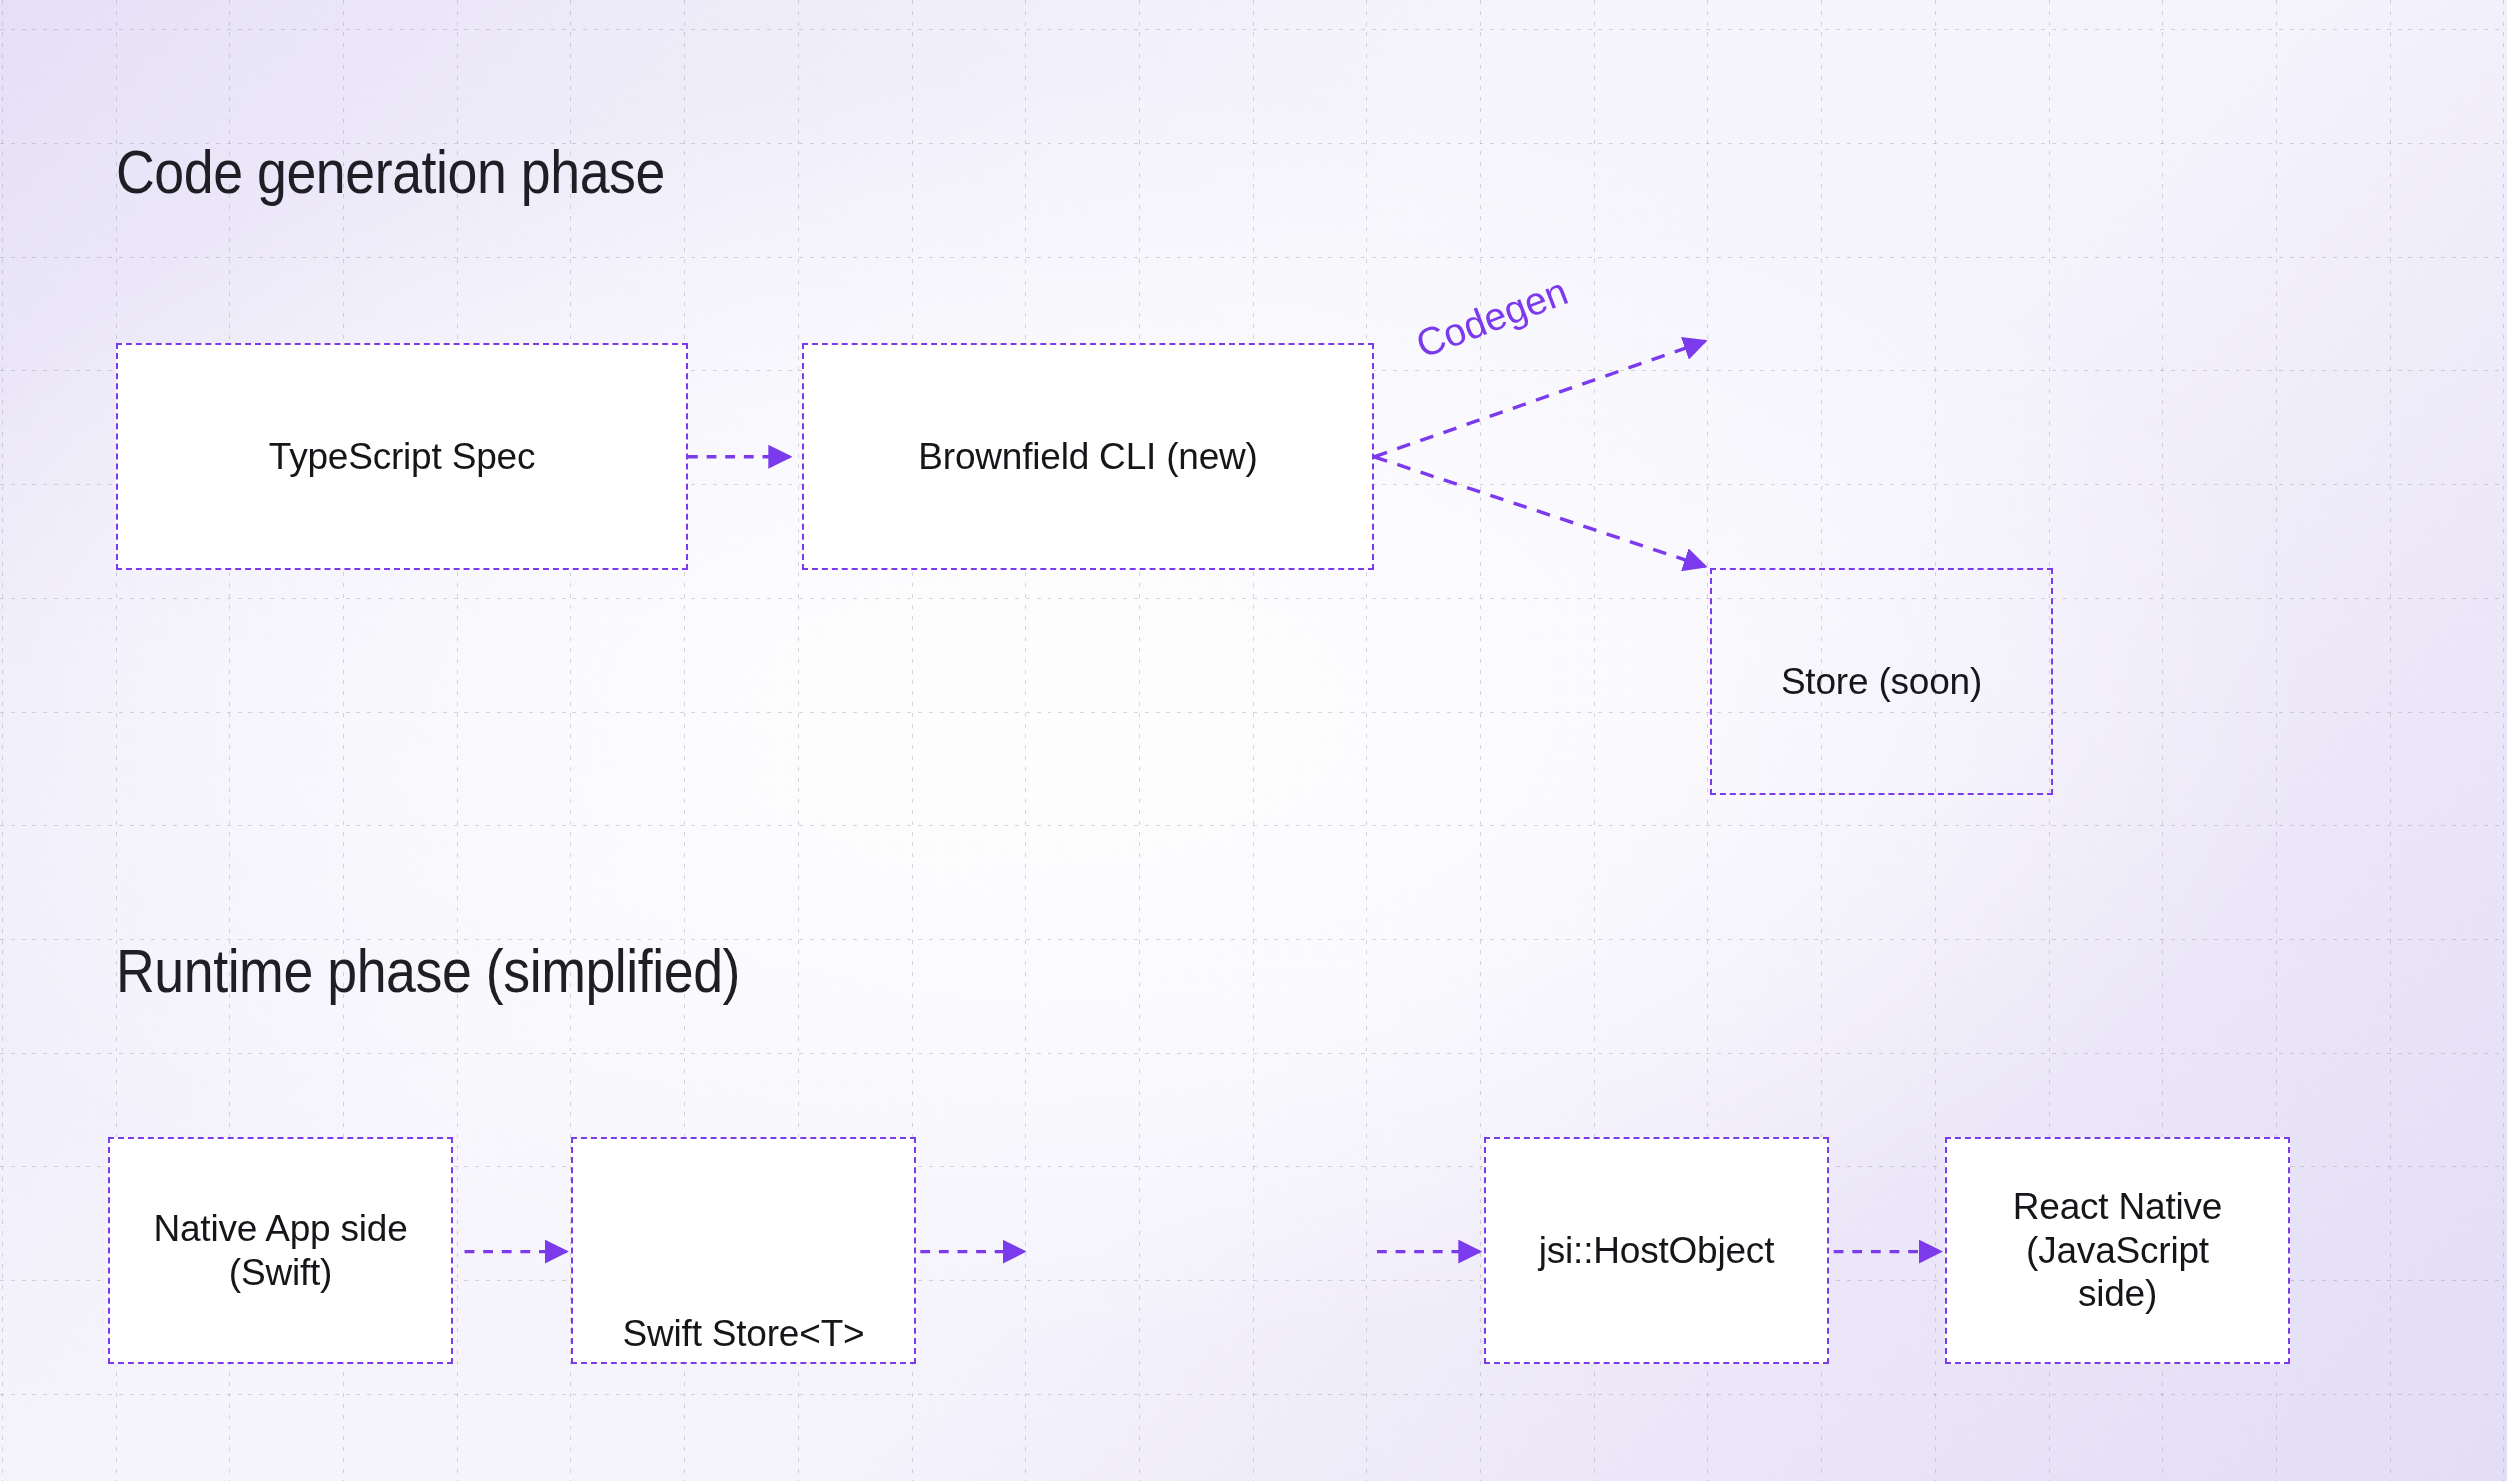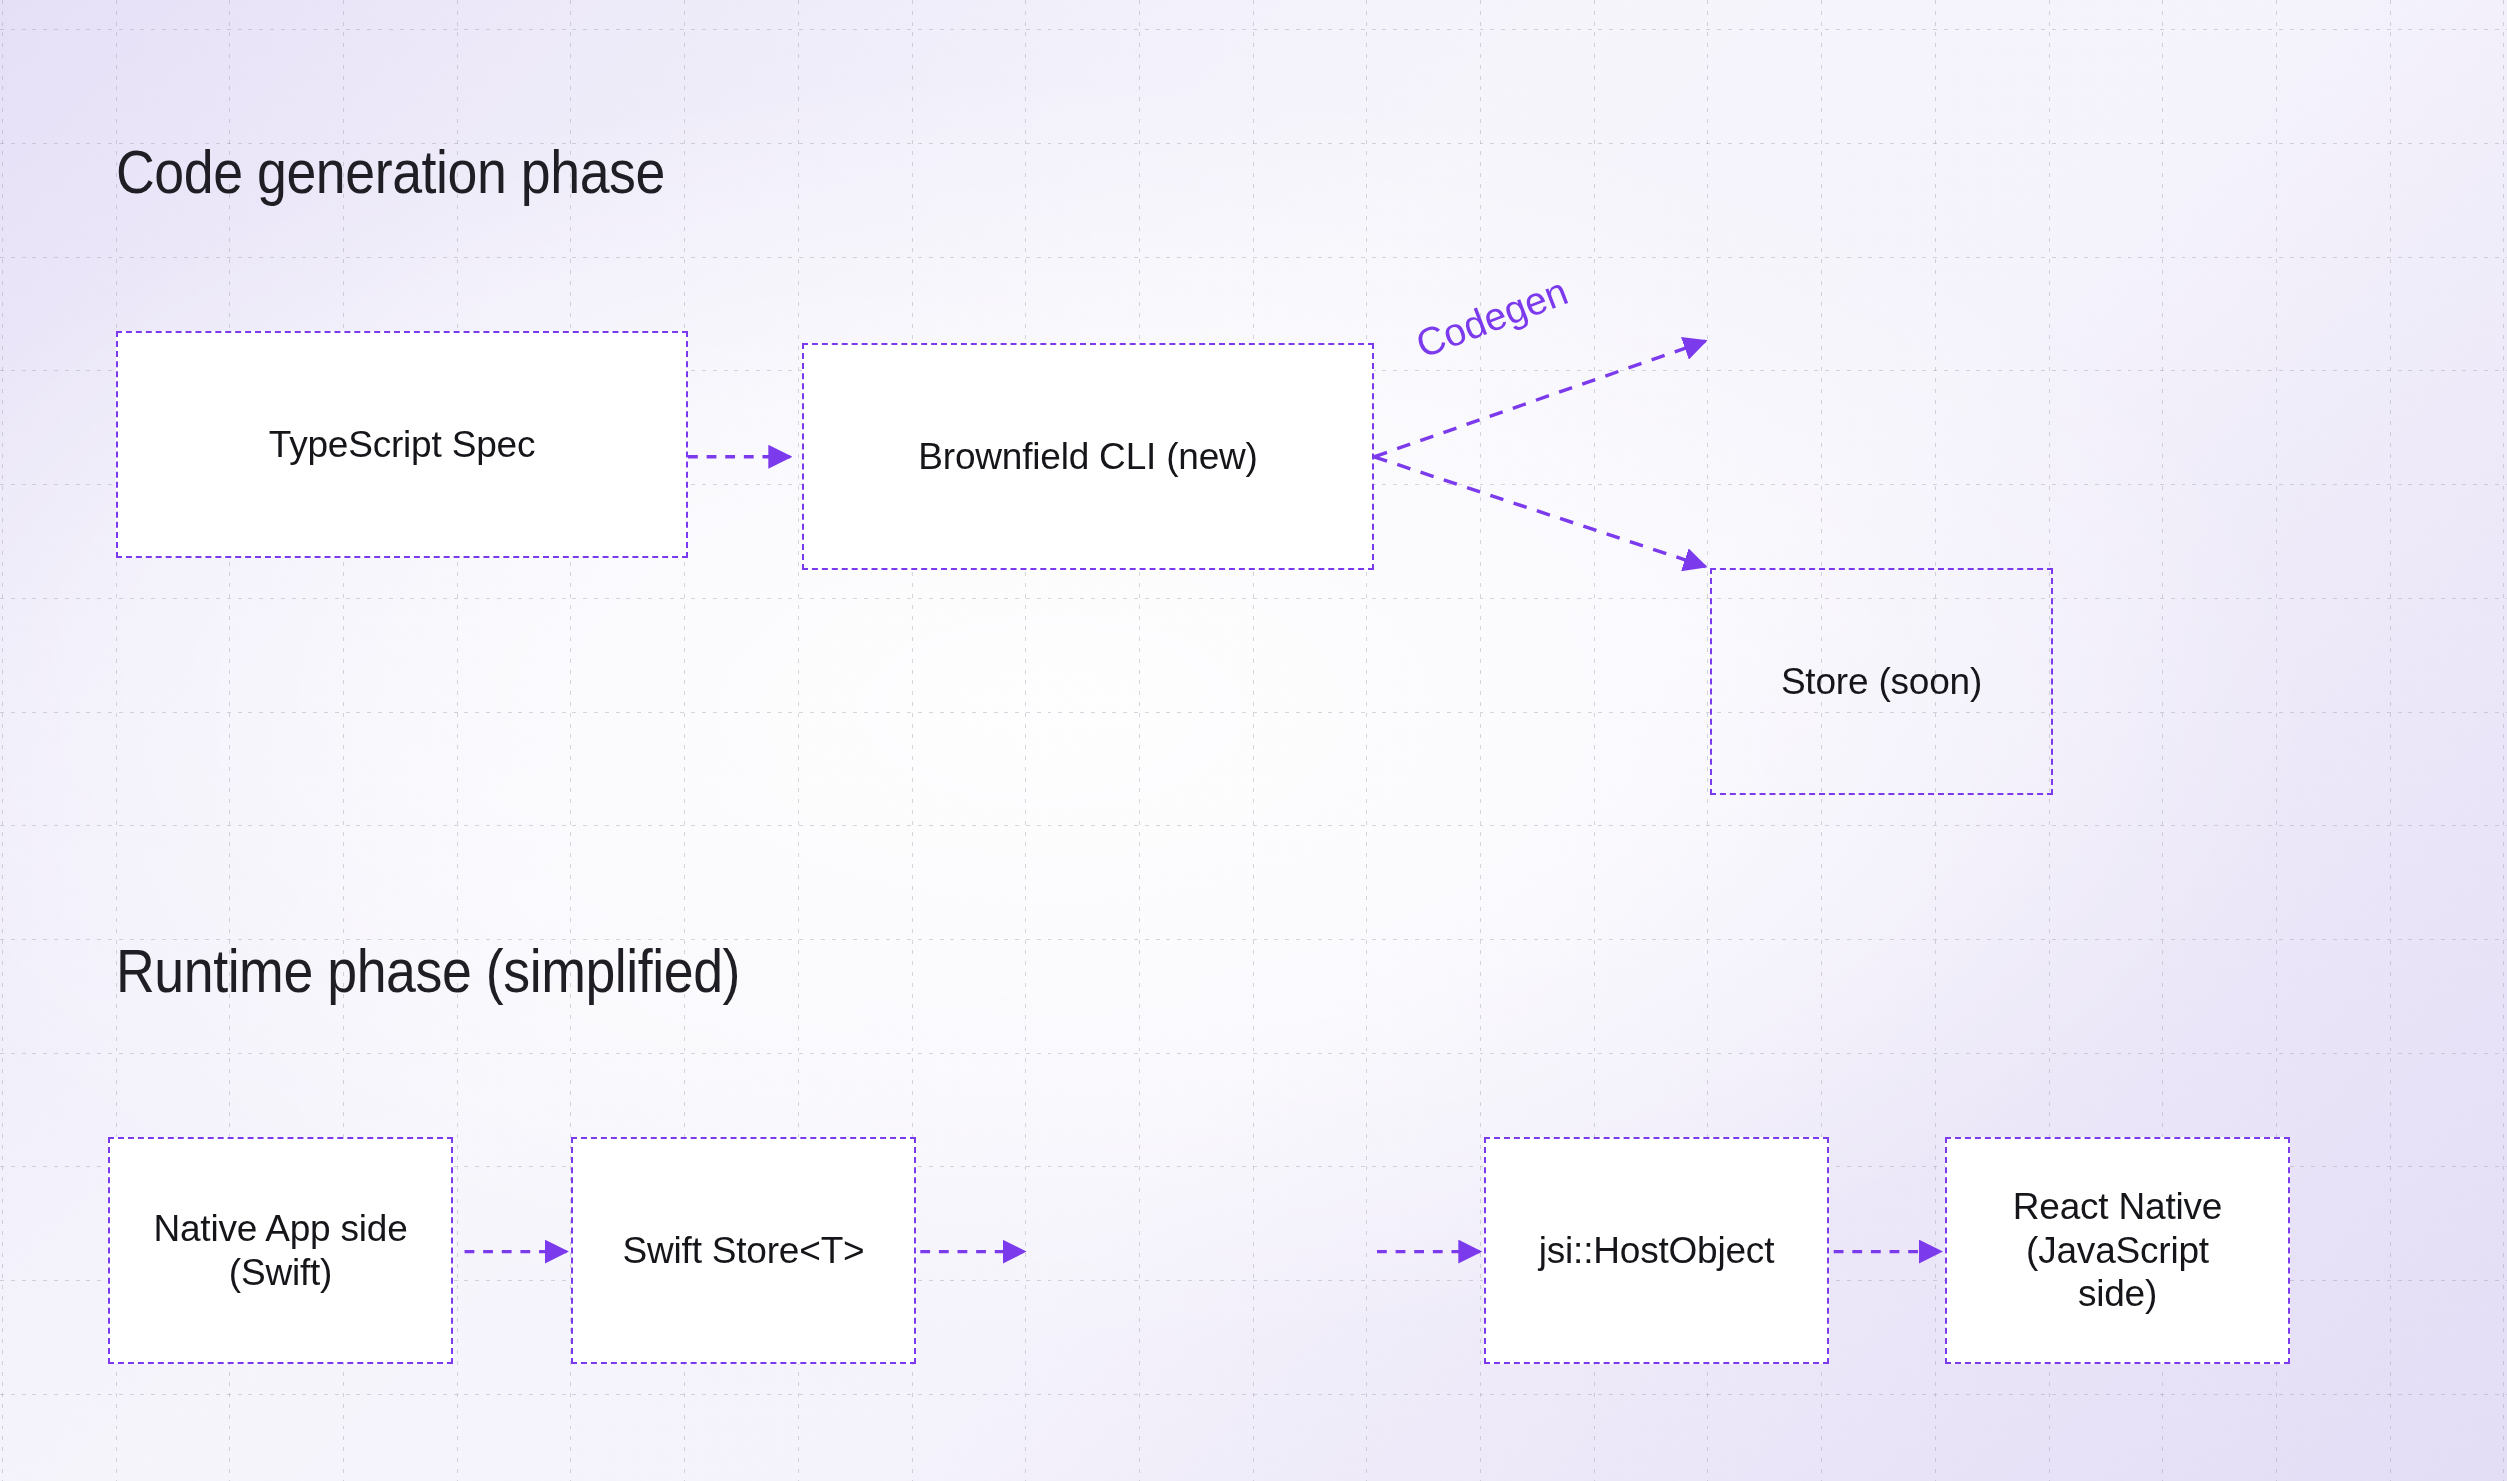--- a/index.html
+++ b/index.html
@@ -167,38 +167,38 @@
 
     <line x1="939" y1="1277" x2="1045" y2="1277" stroke="#7c3aed" stroke-width="3.5" stroke-dasharray="10 9" marker-end="url(#arrowhead)"></line>
 
     <line x1="1405" y1="1277" x2="1510" y2="1277" stroke="#7c3aed" stroke-width="3.5" stroke-dasharray="10 9" marker-end="url(#arrowhead)"></line>
 
     <line x1="1871" y1="1277" x2="1980" y2="1277" stroke="#7c3aed" stroke-width="3.5" stroke-dasharray="10 9" marker-end="url(#arrowhead)"></line>
   </svg>
 
   <div class="codegen-label" style="left:1426px; top:323px;">Codegen</div>
 
-  <div class="node filled" style="left:116px; top:331px; width:572px; height:227px;">
+  <div class="node filled" style="left:116px; top:343px; width:572px; height:227px;">
     <span class="label">TypeScript Spec</span>
   </div>
 
   <div class="node filled" style="left:802px; top:343px; width:572px; height:227px;">
     <span class="label">Brownfield CLI (new)</span>
   </div>
 
 
   <div class="node hollow" style="left:1710px; top:568px; width:343px; height:227px;">
     <span class="label">Store (soon)</span>
   </div>
 
   <div class="node filled" style="left:108px; top:1137px; width:345px; height:227px;">
     <span class="label ml">Native App side<br>(Swift)</span>
   </div>
 
-  <div class="node filled" style="left:571px; top:1137px; width:345px; height:227px;">
+  <div class="node filled" style="left:571px; top:1137px; width:345px; height:227px;align-items:flex-end;">
     <span class="label ml">Swift Store&lt;T&gt;</span>
   </div>
 
 
   <div class="node filled" style="left:1484px; top:1137px; width:345px; height:227px;">
     <span class="label ml">jsi::HostObject</span>
   </div>
 
   <div class="node filled" style="left:1945px; top:1137px; width:345px; height:227px;">
     <span class="label ml">React Native<br>(JavaScript<br>side)</span>

